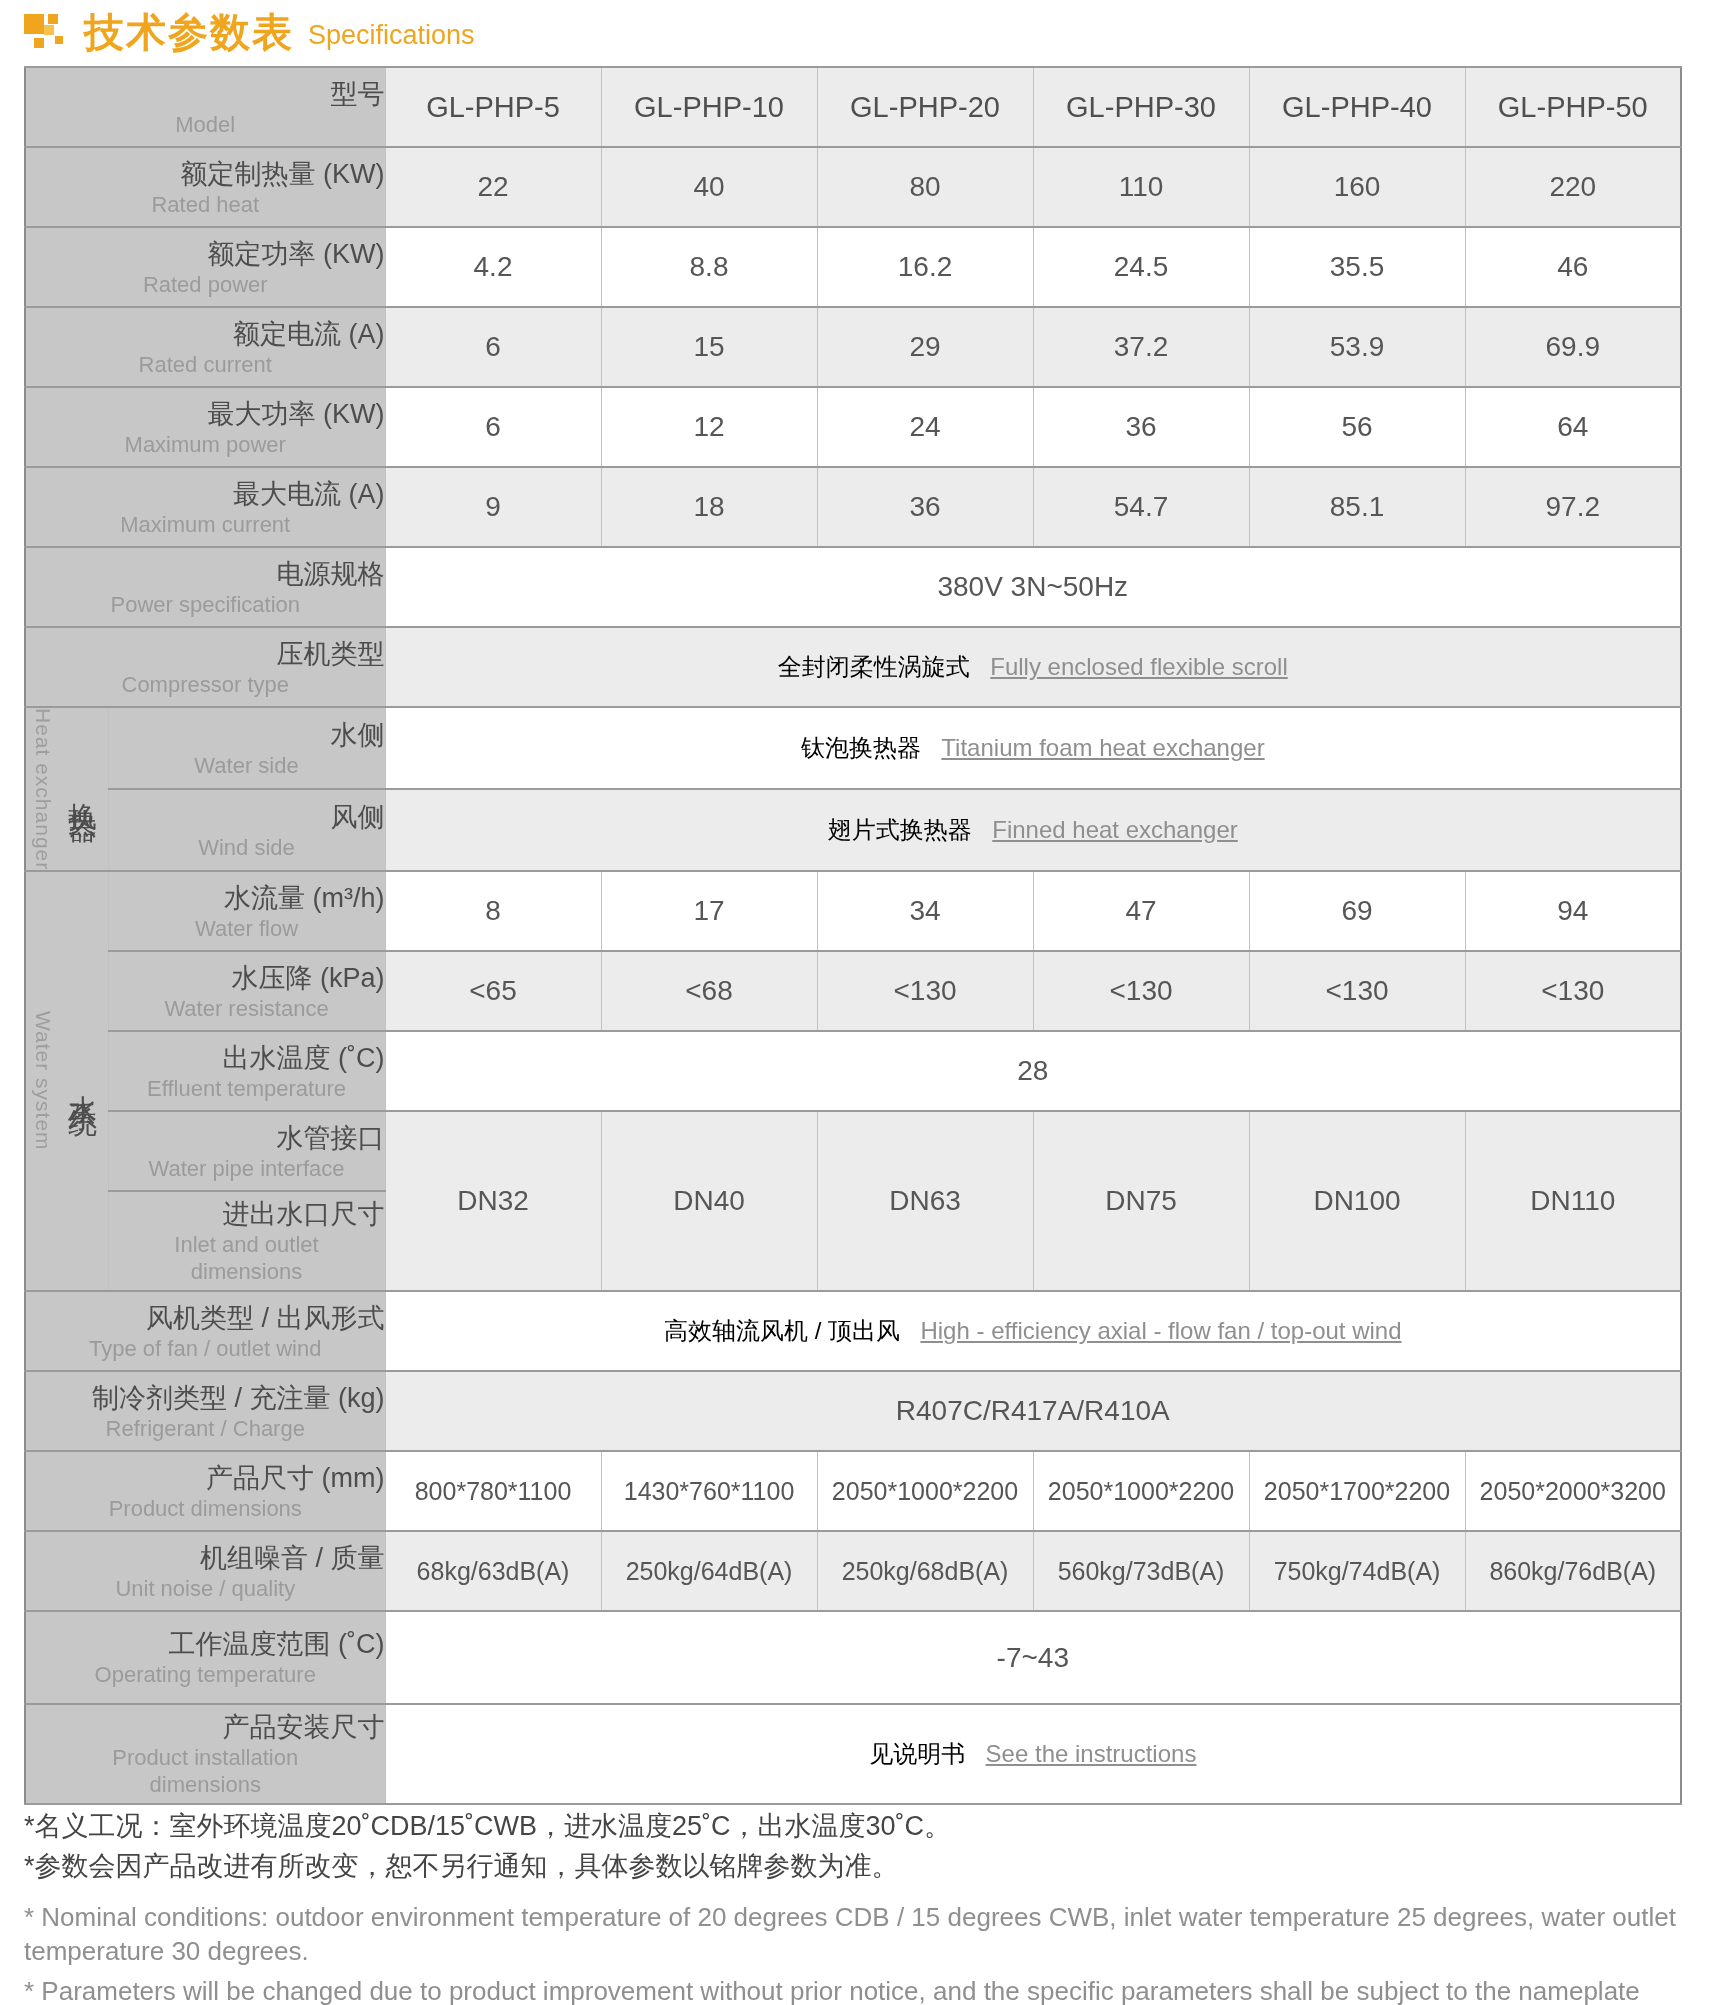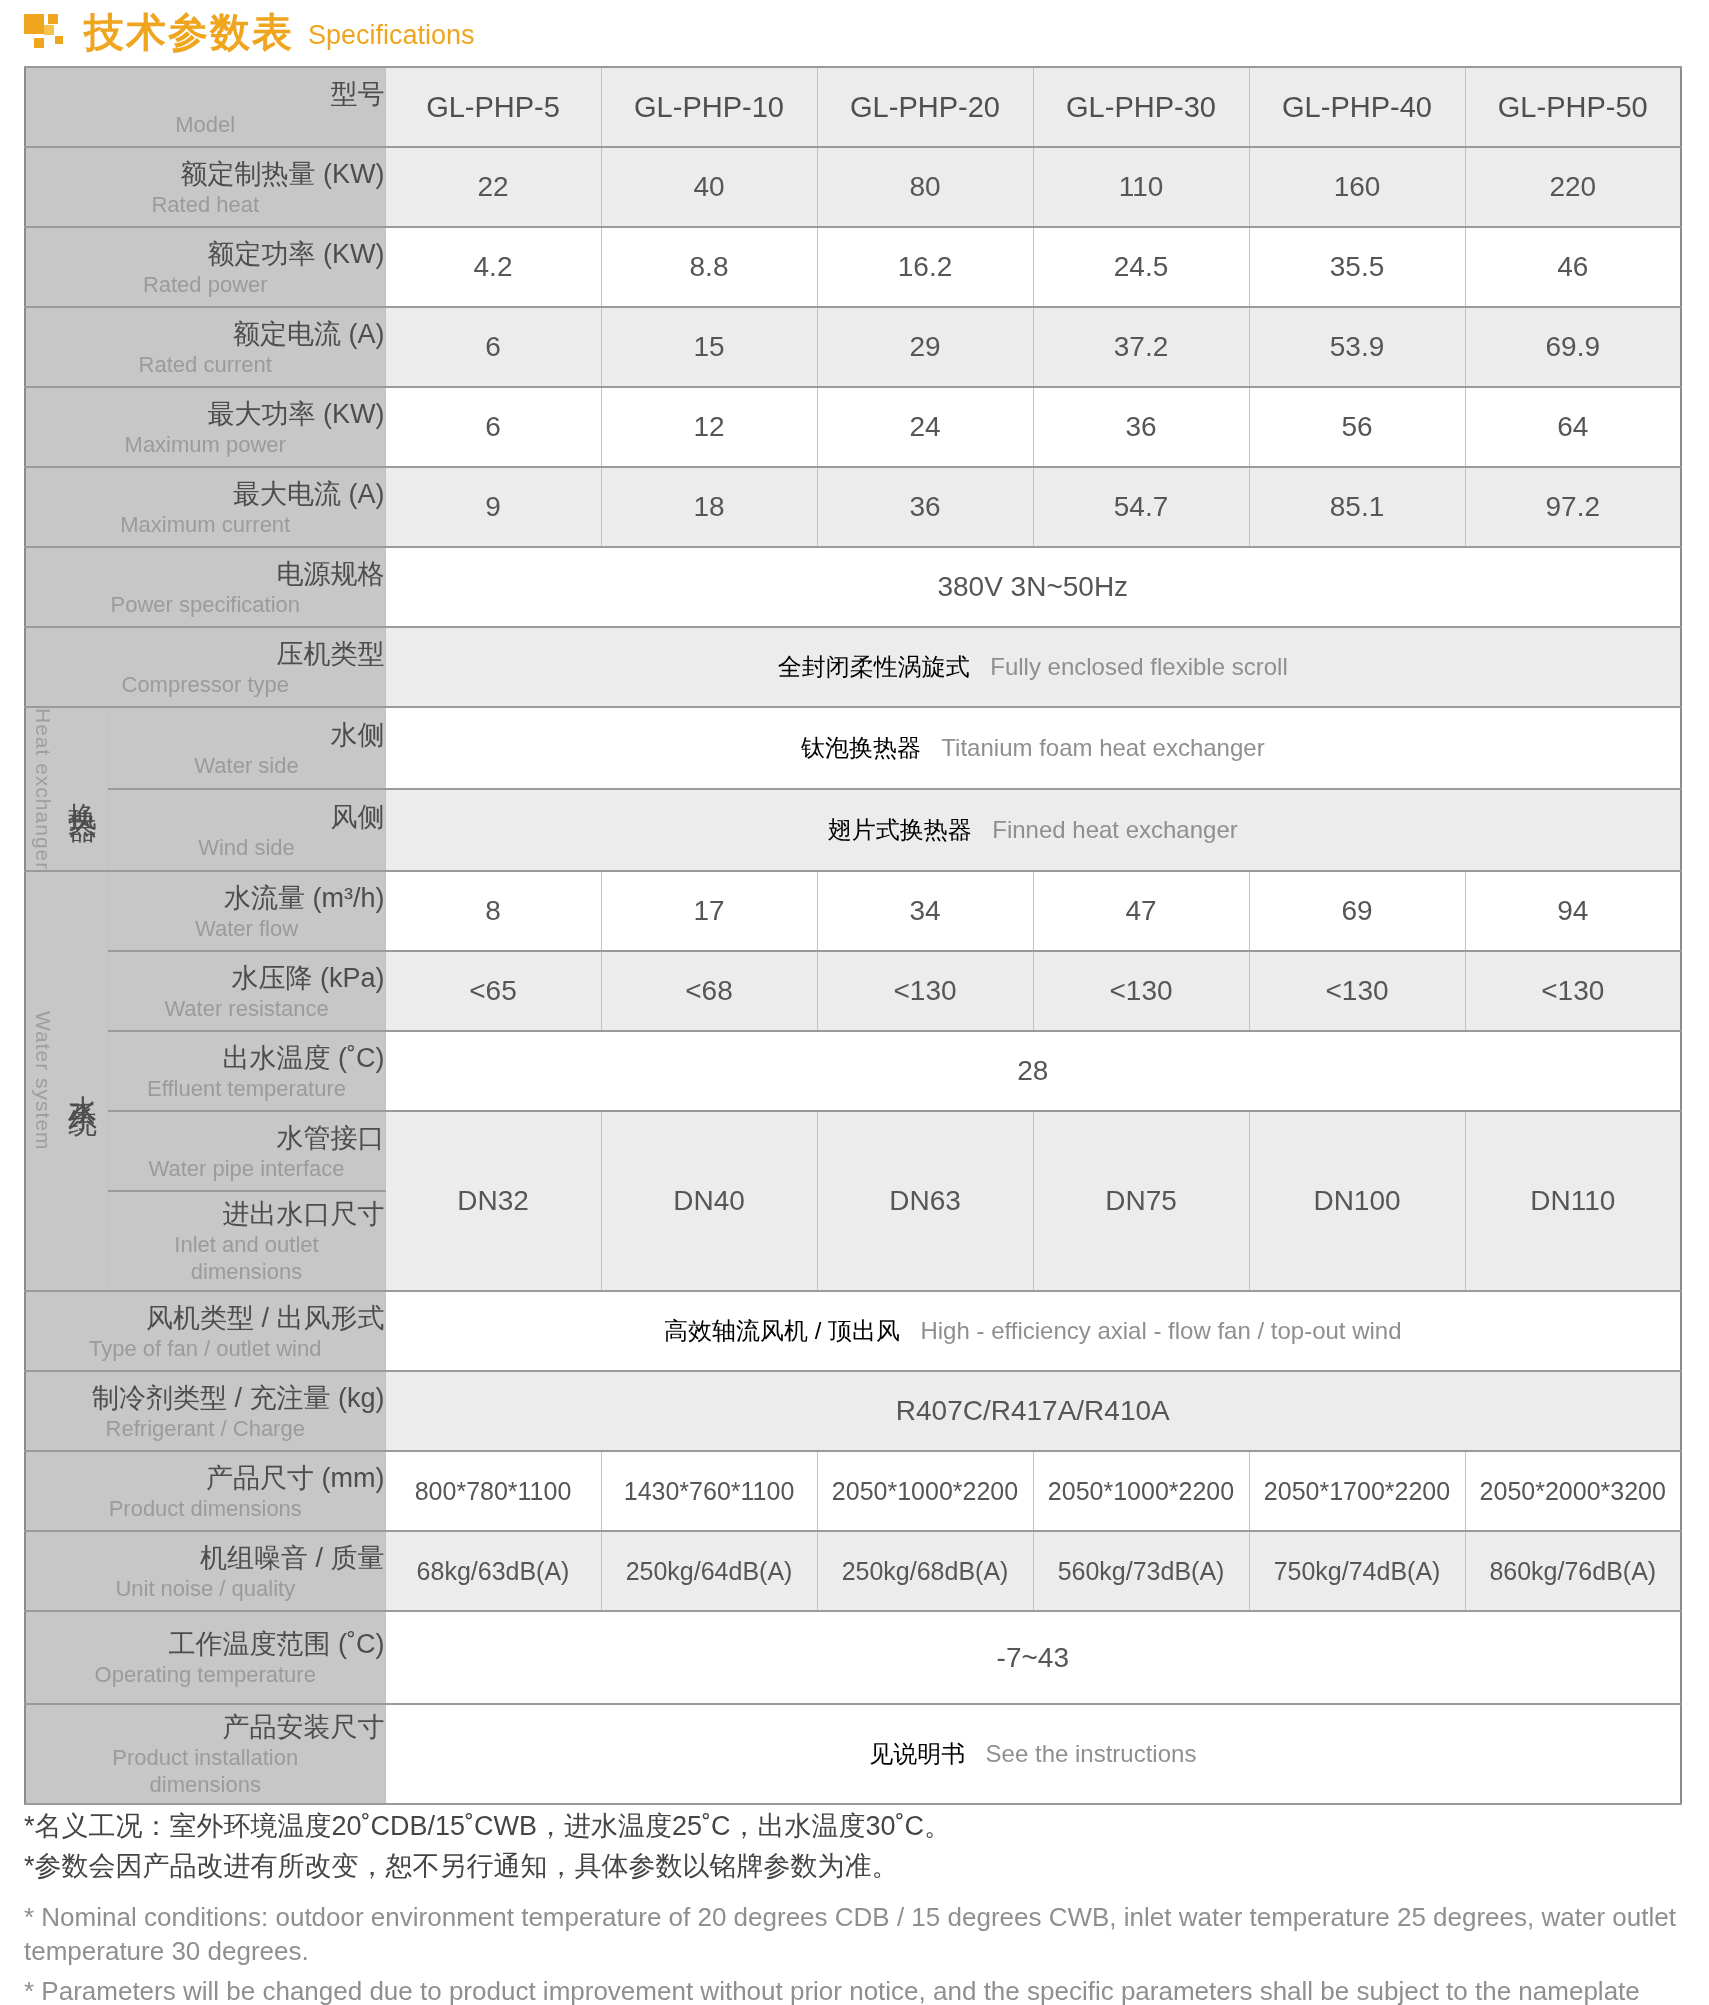--- a/index.html
+++ b/index.html
@@ -41,21 +41,21 @@
   td.grp{border-right:1px solid #a9a9a9;}
   .lbl .zh{font-size:27px;color:#4d4d4d;line-height:34px;text-align:right;}
   .lbl .en{font-size:22px;color:#9b9b9b;line-height:27px;}
   .lbl .en.narrow{display:block;max-width:235px;margin:0 auto;}
 
   td.w{background:#ffffff;}
   td.g{background:#ececec;}
   td.val{font-size:28px;color:#565656;}
   td.hd{font-size:29px;color:#4f4f4f;background:#ececec;}
   .vzh{font-size:24px;color:#000000;}
-  .ven{font-size:24px;color:#8f8f8f;margin-left:16px;}
+  .ven{font-size:24px;color:#8f8f8f;margin-left:16px;text-decoration:underline;}
 
   
   .v-en{writing-mode:vertical-rl;text-orientation:sideways;display:inline-block;
         vertical-align:middle;font-size:21px;color:#9e9e9e;letter-spacing:1px;}
   .v-zh{writing-mode:vertical-rl;text-orientation:upright;display:inline-block;
         vertical-align:middle;font-size:29px;color:#4d4d4d;letter-spacing:6px;margin-left:4px;}
 
   
   .notes{position:absolute;left:24px;top:1806px;width:1660px;}
   .note-zh{font-size:27px;color:#454545;line-height:40px;}

